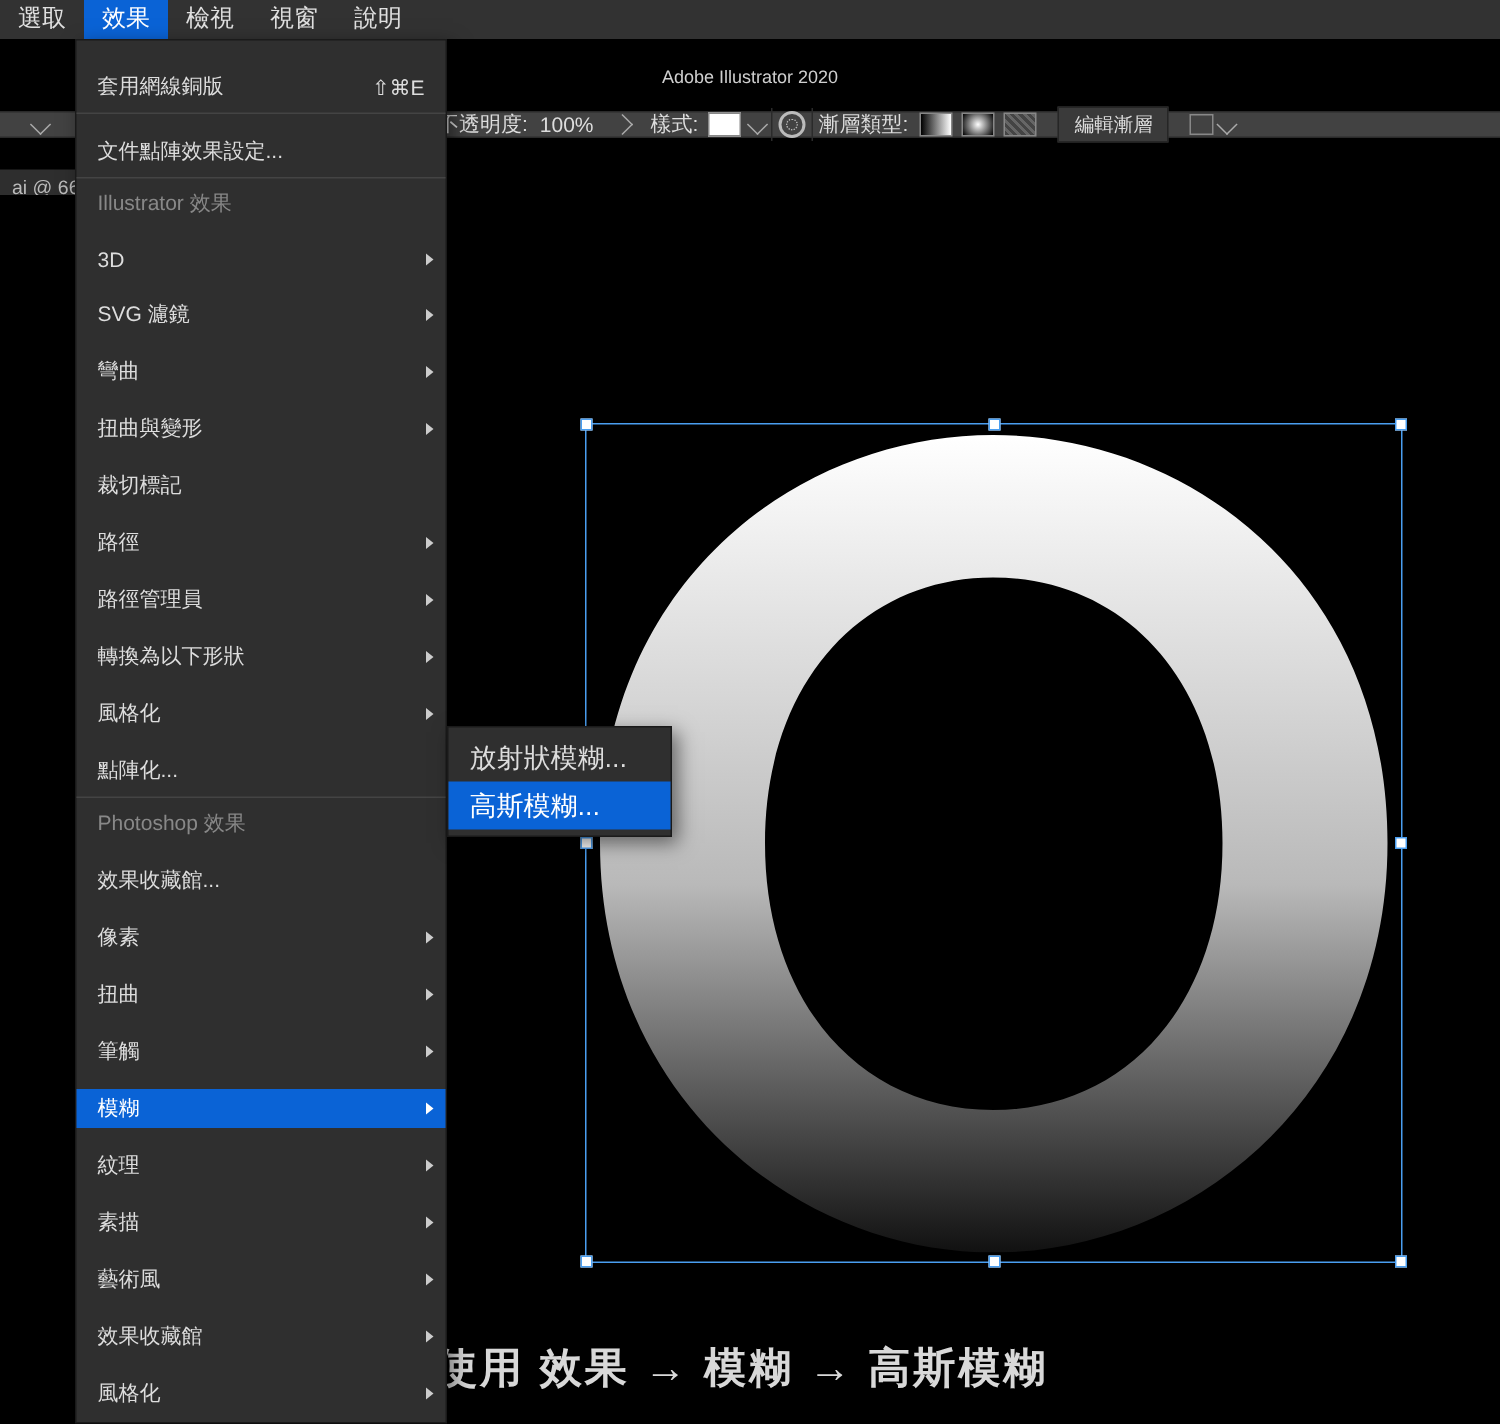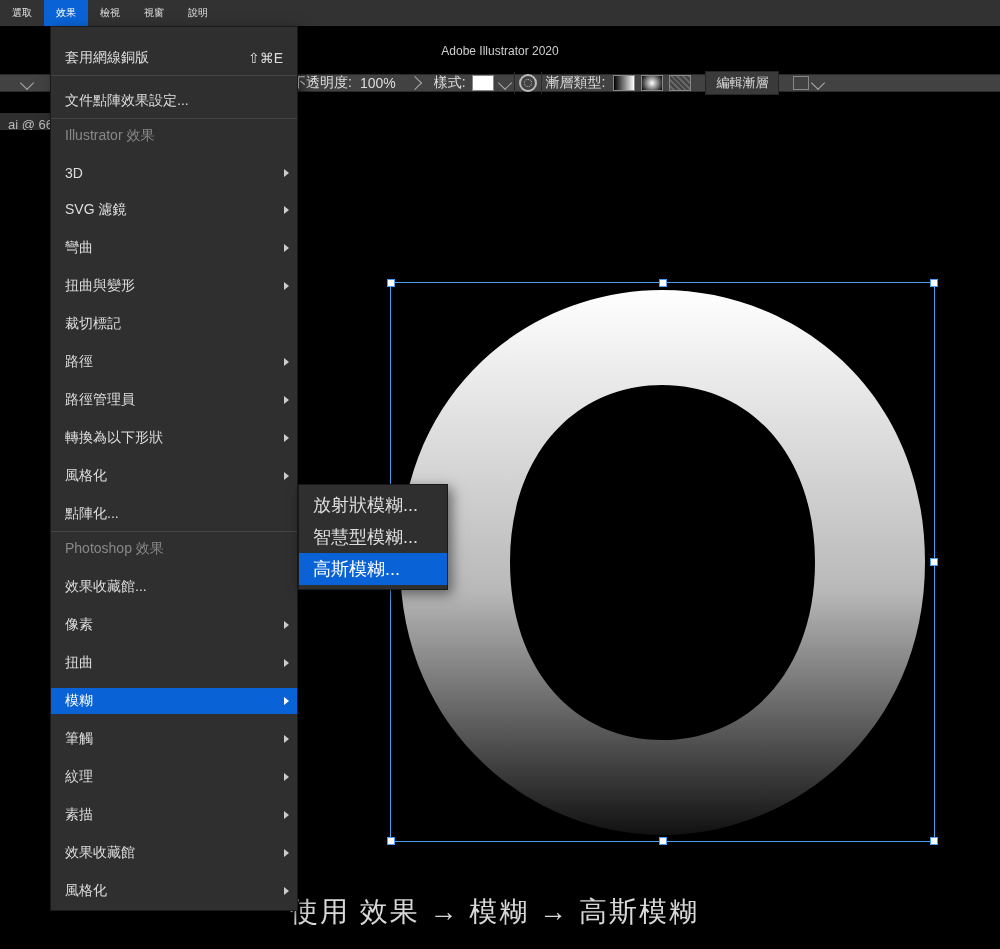--- a/index.html
+++ b/index.html
@@ -1,19 +1,19 @@
 <!DOCTYPE html>
 <html><head>
 <meta charset="utf-8">
 <style>
   * { margin: 0; padding: 0; box-sizing: border-box; font-family: -apple-system, "Helvetica Neue", Arial, sans-serif; }
   body { width: 1000px; height: 949px; background: #000; overflow: hidden; position: relative; }
 
   
-  .menubar { position: absolute; top: 0; left: 0; right: 0; height: 26px; background: #323232; display: flex; align-items: center; color: #e0e0e0; font-size: 10px; }
+  .menubar { position: absolute; top: 0; left: 0; right: 0; height: 26px; background: #323232; display: flex; align-items: center; color: #e0e0e0; font-size: 16px; }
   .menubar .mitem { padding: 0 12px; height: 26px; line-height: 26px; cursor: pointer; }
   .menubar .mitem.active { background: #0a63d6; color: #fff; }
 
   
   .app-title { position: absolute; top: 44px; left: 0; right: 0; text-align: center; color: #cfcfcf; font-size: 12px; }
 
   
   .ctrlbar { position: absolute; top: 74px; left: 0; right: 0; height: 18px; background: #424242; display: flex; align-items: center; color: #ddd; font-size: 14px; border-top: 1px solid #2a2a2a; border-bottom: 1px solid #2a2a2a; }
   .divv { width: 1px; height: 22px; background: #2a2a2a; margin: 0 4px; }
   .swatch { width: 22px; height: 16px; border: 1px solid #888; display: inline-block; }
@@ -45,21 +45,21 @@
   .submenu .srow { padding: 4px 14px; cursor: pointer; }
   .submenu .srow.highlight { background: #0a63d6; color: #fff; }
 
   
   .canvas { position: absolute; top: 130px; left: 0; right: 0; bottom: 0; background: #000; }
   .boundbox { position: absolute; left: 390px; top: 152px; width: 545px; height: 560px; border: 1px solid #4a9ef0; }
   .handle { position: absolute; width: 8px; height: 8px; background: #fff; border: 1px solid #4a9ef0; }
   .oshape { position: absolute; left: 395px; top: 160px; }
 
   
-  .annot { position: absolute; left: 290px; bottom: 18px; color: #d8d8d8; font-size: 28px; letter-spacing: 2px; font-weight: 400; text-align: right; }
+  .annot { position: absolute; left: 290px; bottom: 18px; color: #d8d8d8; font-size: 28px; letter-spacing: 2px; font-weight: 700; text-align: right; }
 </style>
 </head>
 <body>
 
 <div class="menubar">
   <span class="mitem">選取</span>
   <span class="mitem active">效果</span>
   <span class="mitem">檢視</span>
   <span class="mitem">視窗</span>
   <span class="mitem">說明</span>
@@ -158,50 +158,53 @@
         <span>效果收藏館...</span>
       </div>
       <div class="row">
         <span>像素</span>
         <span class="arrow"></span>
       </div>
       <div class="row">
         <span>扭曲</span>
         <span class="arrow"></span>
       </div>
+      <div class="row">
+        <span>筆觸</span>
+        <span class="arrow"></span>
+      </div>
       <div class="row highlight">
         <span>模糊</span>
         <span class="arrow"></span>
       </div>
       <div class="row">
-        <span>筆觸</span>
-        <span class="arrow"></span>
-      </div>
-      <div class="row">
         <span>紋理</span>
         <span class="arrow"></span>
       </div>
       <div class="row">
         <span>素描</span>
+        <span class="arrow"></span>
+      </div>
+      <div class="row">
+        <span>藝術風</span>
         <span class="arrow"></span>
       </div>
       <div class="row">
         <span>效果收藏館</span>
         <span class="arrow"></span>
       </div>
       <div class="row">
         <span>風格化</span>
         <span class="arrow"></span>
       </div>
     </div>
 </div>
 
 <div class="submenu" id="subm">
     <div class="srow">放射狀模糊...</div>
-    <div class="srow">智慧型模糊...</div>
     <div class="srow highlight">高斯模糊...</div>
   </div>
 
 <div class="canvas">
   <svg class="oshape" width="535" height="545">
     <defs>
       <linearGradient id="g1" x1="0" y1="0" x2="0" y2="1">
         <stop offset="0%" stop-color="#ffffff"></stop>
         <stop offset="55%" stop-color="#b9b9b9"></stop>
         <stop offset="100%" stop-color="#111111"></stop>

